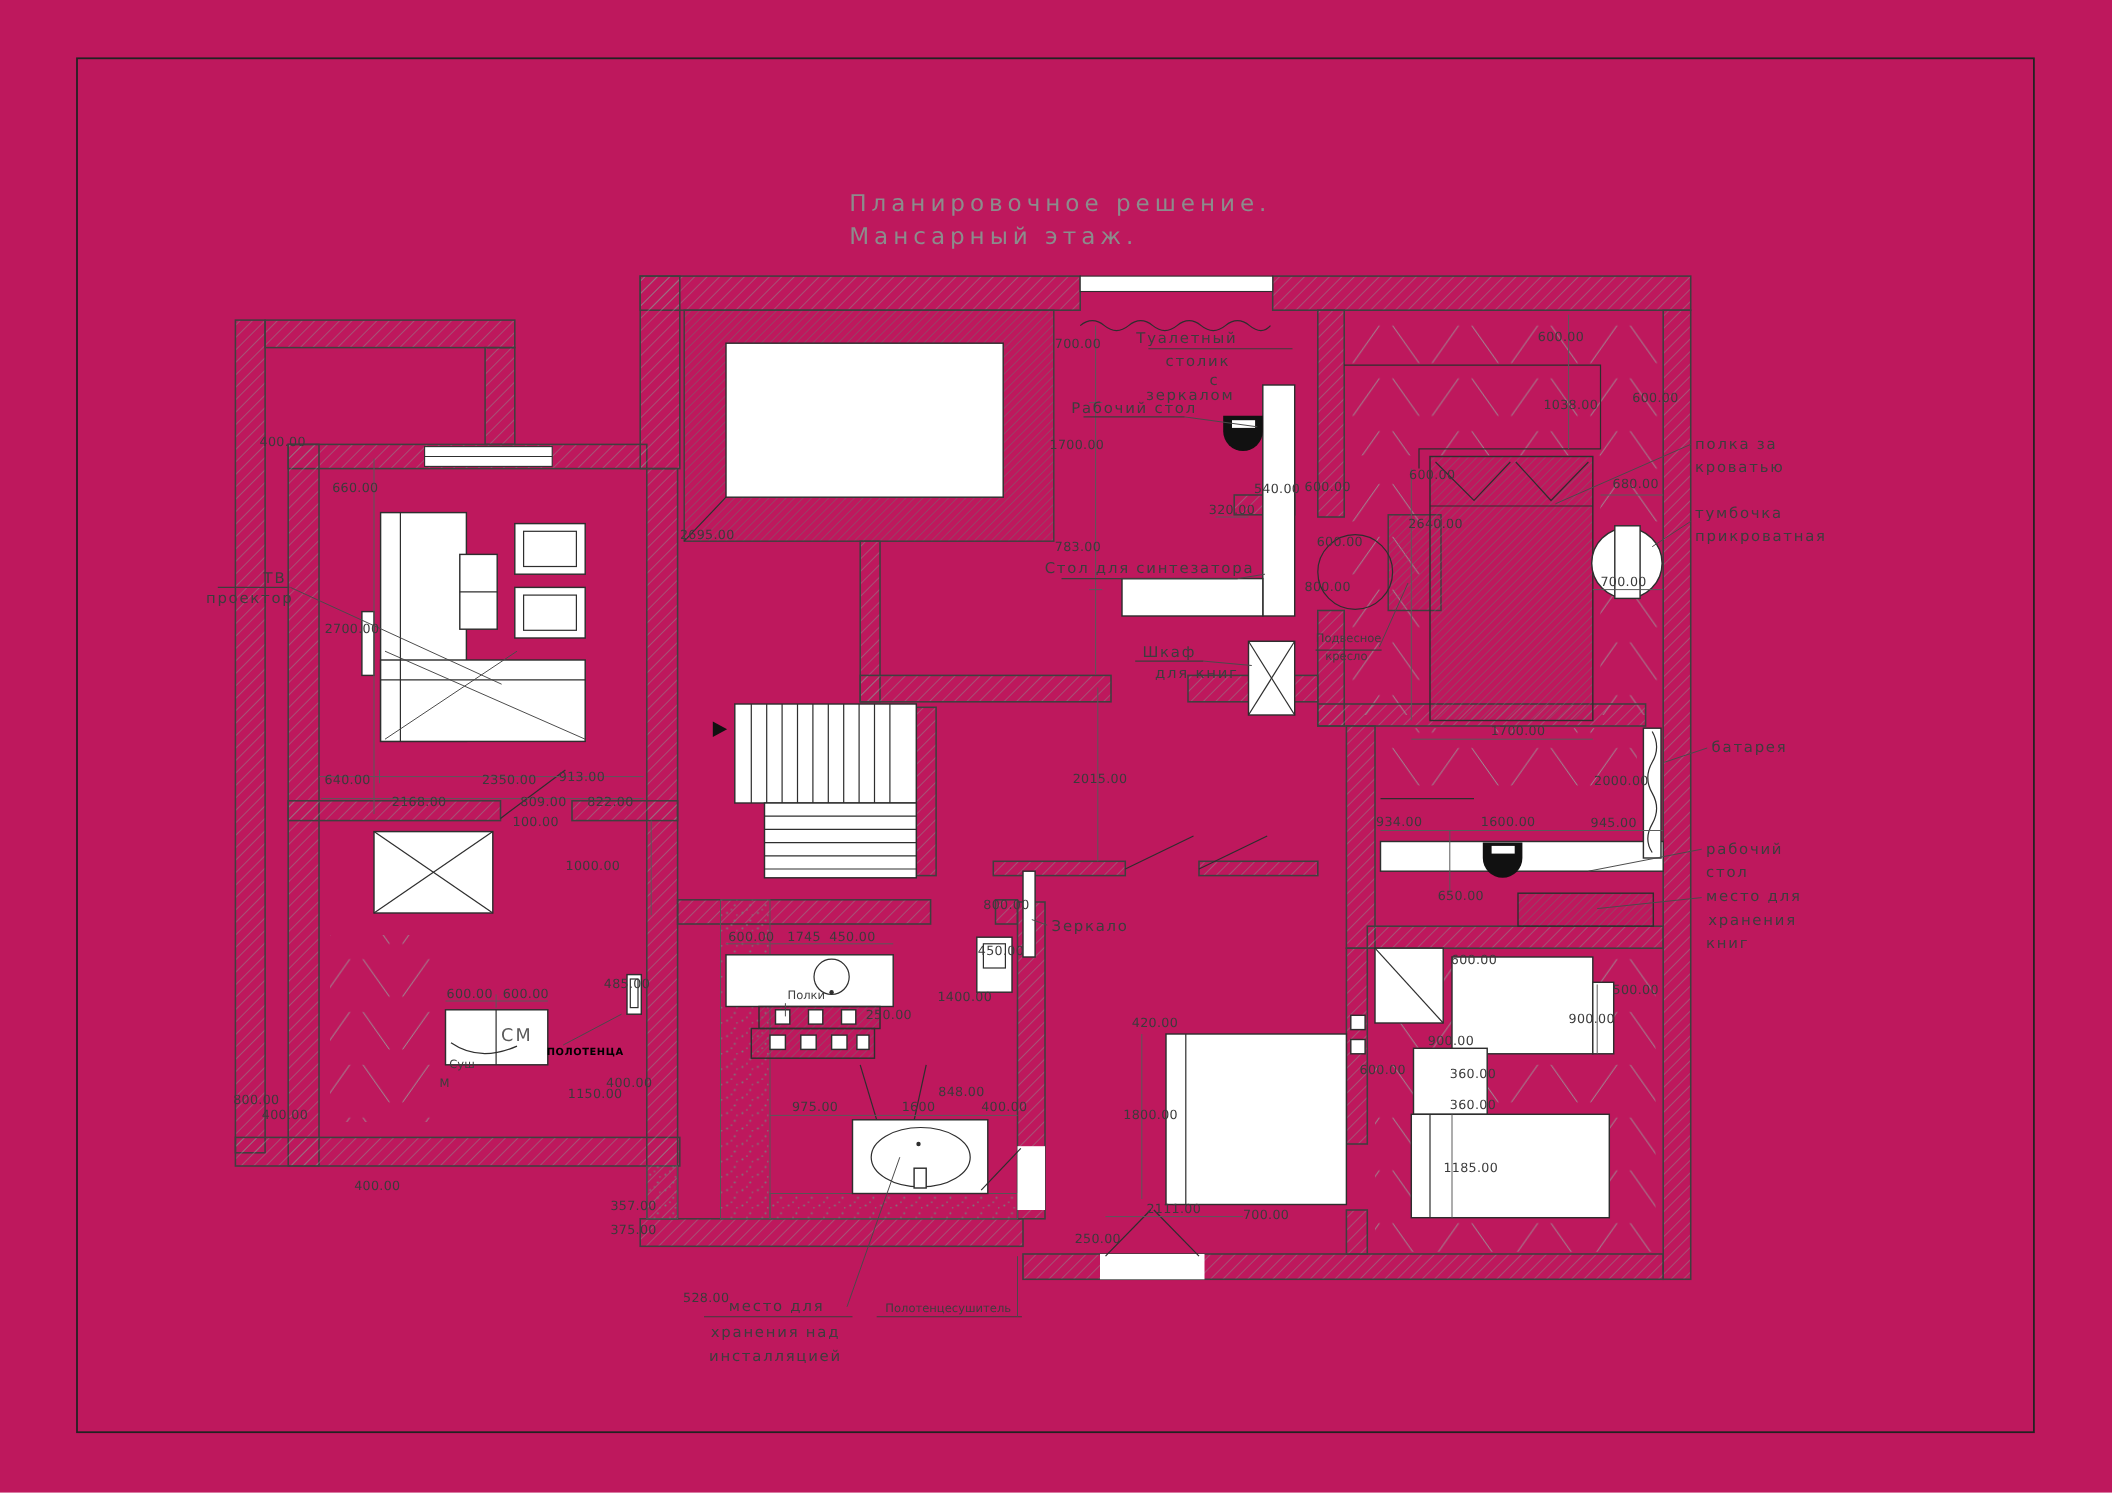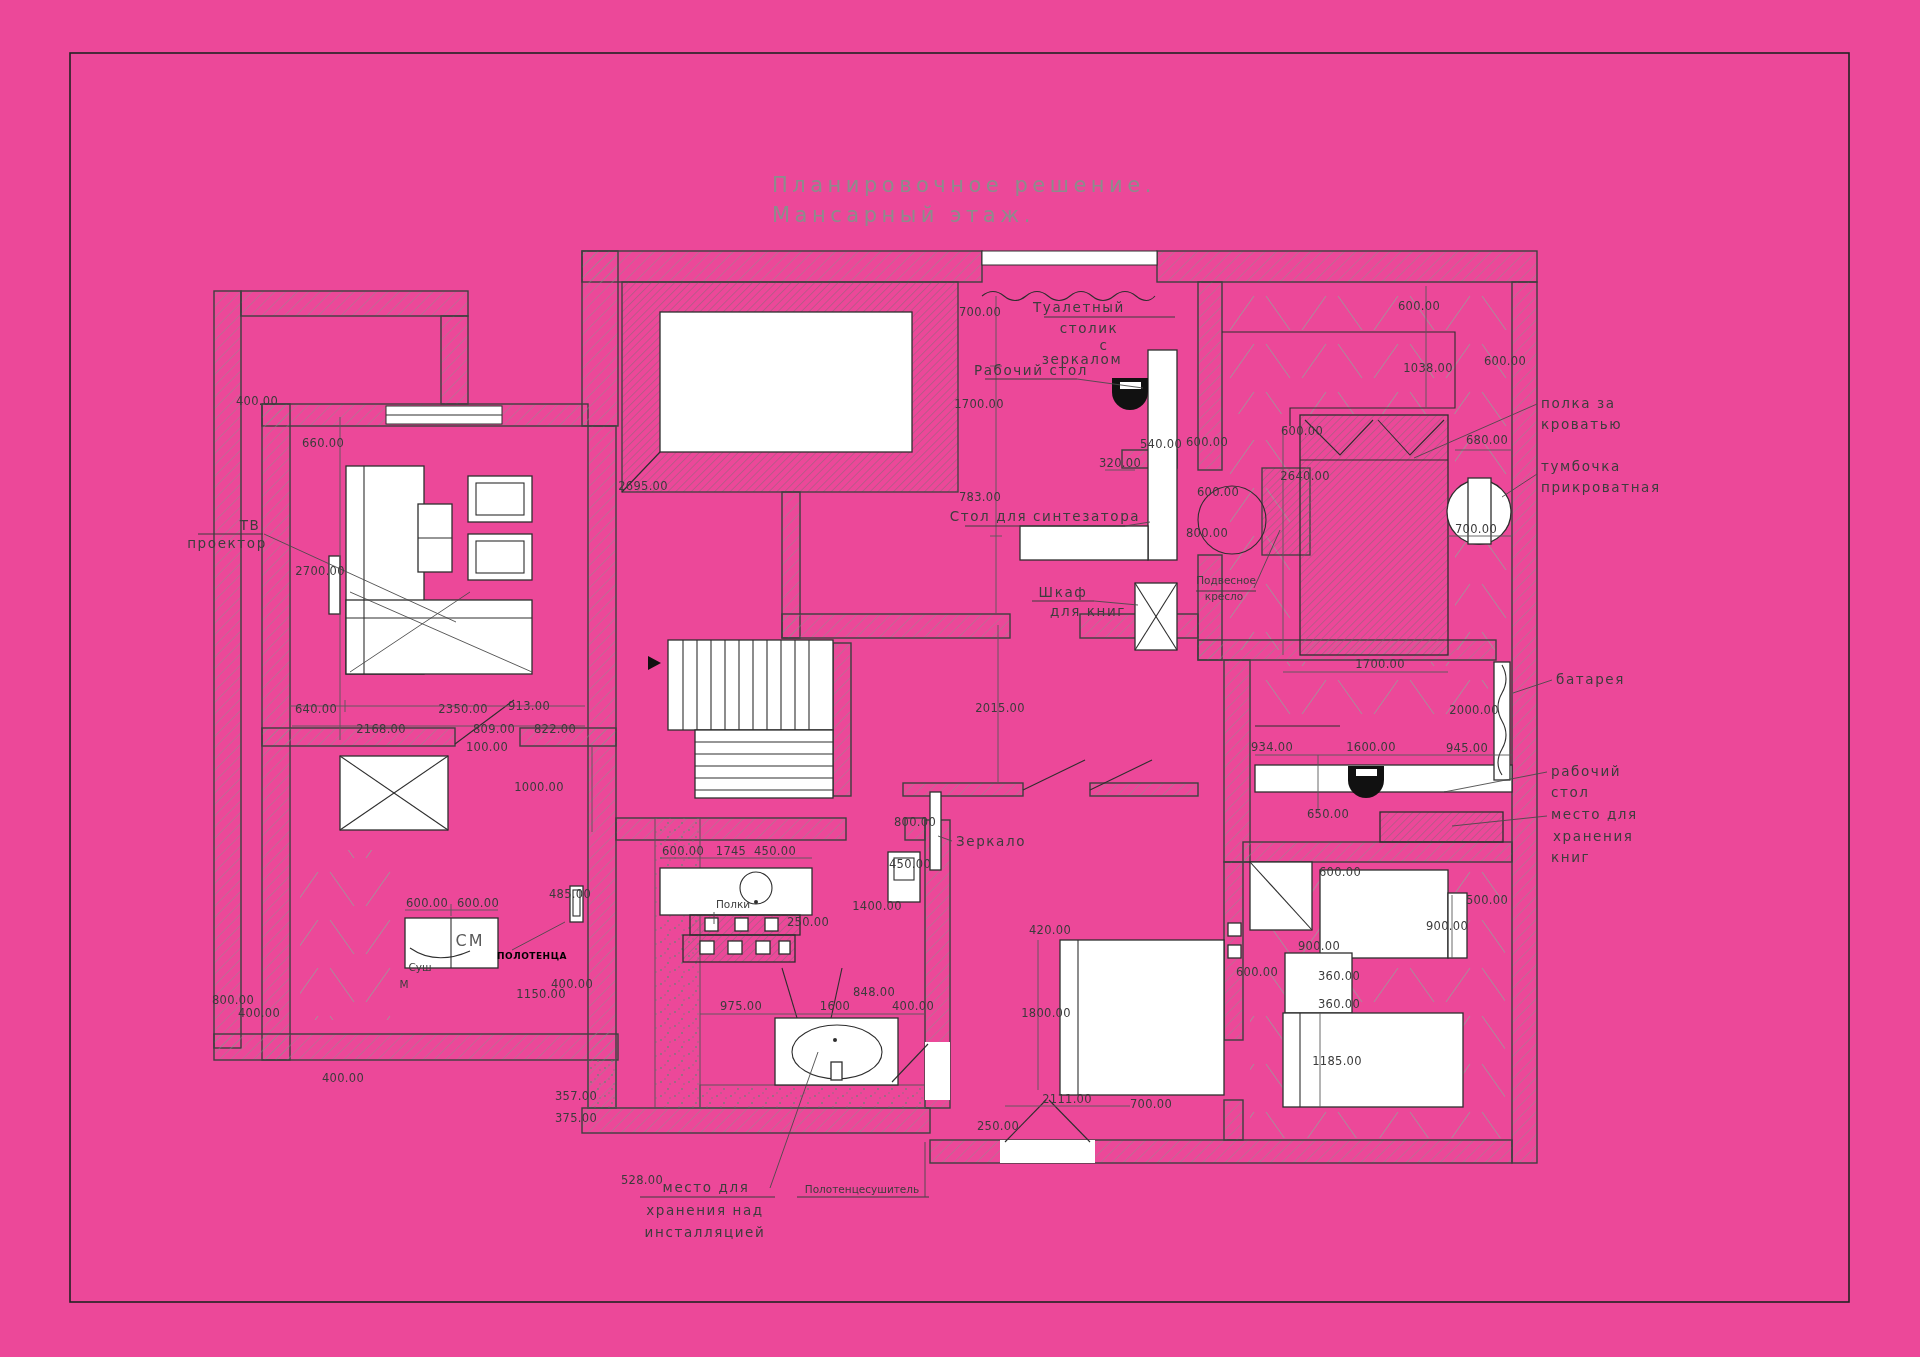--- a/index.html
+++ b/index.html
@@ -1,16 +1,16 @@
 <!DOCTYPE html>
 <html><head>
 <meta charset="utf-8">
 <style>
   html,body{margin:0;padding:0;background:#fff;}
-  .page{position:relative;width:1920px;height:1357px;background:#ec4899;overflow:hidden;
+  .page{position:relative;width:1920px;height:1357px;background:#be185d;overflow:hidden;
         font-family:"DejaVu Sans",sans-serif;}
   svg{position:absolute;left:0;top:0;}
   text{font-family:"DejaVu Sans",sans-serif;}
   .dimt{font-size:11.5px;fill:#3b3b3b;text-anchor:middle;letter-spacing:.3px;}
   .lbl{font-size:13.5px;fill:#3d3d3d;letter-spacing:1.6px;text-anchor:middle;}
   .lbls{font-size:13.5px;fill:#3d3d3d;letter-spacing:1.6px;text-anchor:start;}
   .lblsm{font-size:10.5px;fill:#3d3d3d;text-anchor:middle;}
   .lblcm{font-size:16px;fill:#5a5a5a;letter-spacing:2px;text-anchor:middle;}
   .lblbold{font-size:9px;fill:#000;font-weight:bold;text-anchor:middle;letter-spacing:.5px;}
   .titlet{font-size:21px;fill:#8c8c8c;letter-spacing:4.5px;}

